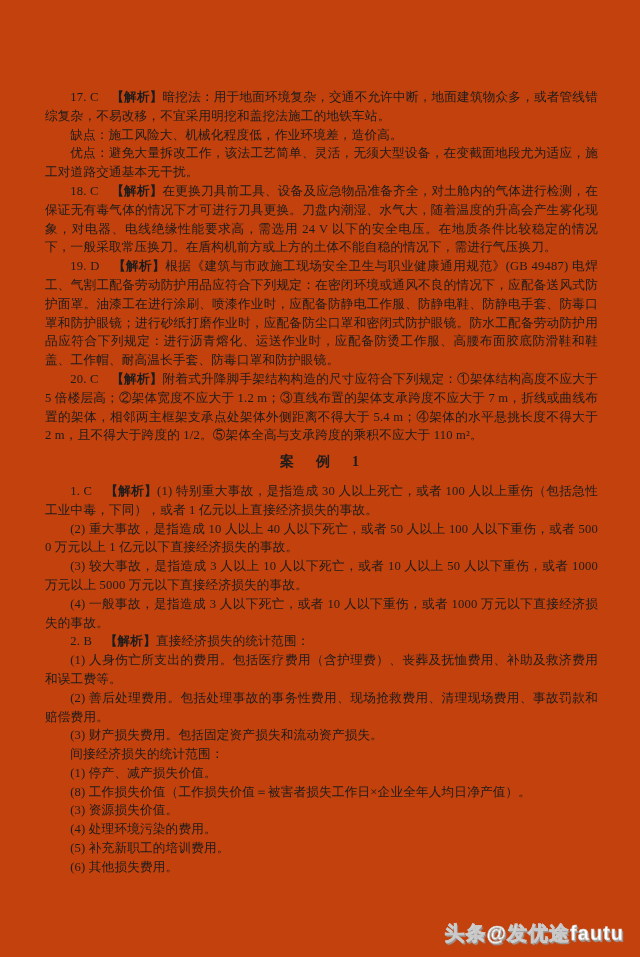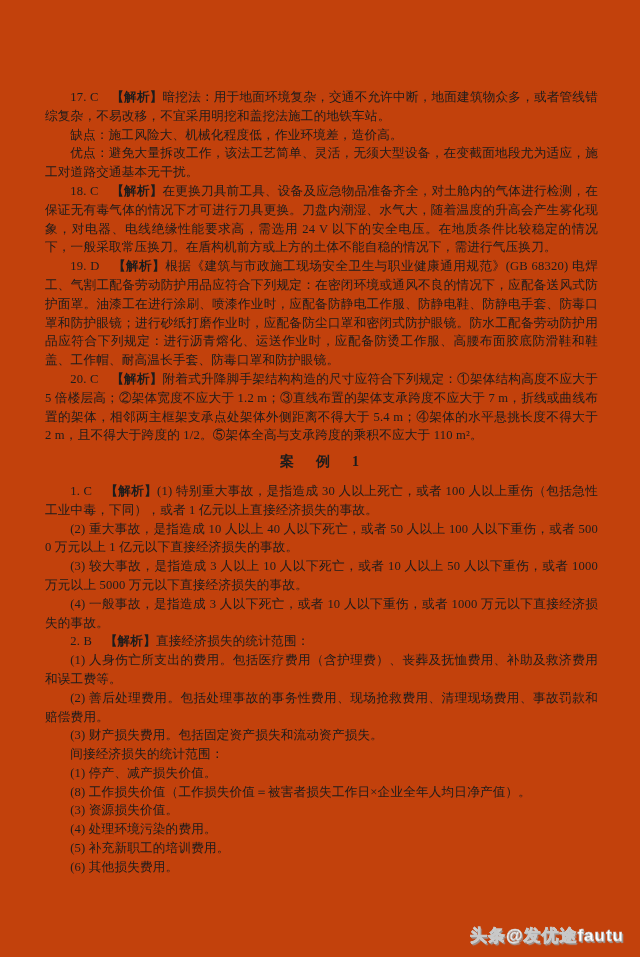--- a/index.html
+++ b/index.html
@@ -45,38 +45,38 @@
     margin: 8px 0 10px 0;
   }
   .doc span.b {
     font-weight: bold;
   }
   .watermark {
     position: absolute;
     right: 16px;
     bottom: 10px;
     font-family: "Liberation Sans", "DejaVu Sans", sans-serif;
-    font-size: 17px;
+    font-size: 20px;
     font-weight: bold;
     letter-spacing: 1px;
     color: #ffffff;
     -webkit-text-stroke: 0.6px #c8c8c8;
     text-shadow: 1.5px 1.5px 1px #9a9a9a, 0.5px 0.5px 0 #b5b5b5;
   }
 </style>
 </head>
 <body>
 
 <div class="page">
   <div class="doc">
       <p class="body"><span>17. C　</span><span class="b">【解析】</span><span>暗挖法：用于地面环境复杂，交通不允许中断，地面建筑物众多，或者管线错综复杂，不易改移，不宜采用明挖和盖挖法施工的地铁车站。</span></p>
       <p class="body"><span>缺点：施工风险大、机械化程度低，作业环境差，造价高。</span></p>
       <p class="body"><span>优点：避免大量拆改工作，该法工艺简单、灵活，无须大型设备，在变截面地段尤为适应，施工对道路交通基本无干扰。</span></p>
       <p class="body"><span>18. C　</span><span class="b">【解析】</span><span>在更换刀具前工具、设备及应急物品准备齐全，对土舱内的气体进行检测，在保证无有毒气体的情况下才可进行刀具更换。刀盘内潮湿、水气大，随着温度的升高会产生雾化现象，对电器、电线绝缘性能要求高，需选用 24 V 以下的安全电压。在地质条件比较稳定的情况下，一般采取常压换刀。在盾构机前方或上方的土体不能自稳的情况下，需进行气压换刀。</span></p>
-      <p class="body"><span>19. D　</span><span class="b">【解析】</span><span>根据《建筑与市政施工现场安全卫生与职业健康通用规范》(GB 68320) 电焊工、气割工配备劳动防护用品应符合下列规定：在密闭环境或通风不良的情况下，应配备送风式防护面罩。油漆工在进行涂刷、喷漆作业时，应配备防静电工作服、防静电鞋、防静电手套、防毒口罩和防护眼镜；进行砂纸打磨作业时，应配备防尘口罩和密闭式防护眼镜。防水工配备劳动防护用品应符合下列规定：进行沥青熔化、运送作业时，应配备防烫工作服、高腰布面胶底防滑鞋和鞋盖、工作帽、耐高温长手套、防毒口罩和防护眼镜。</span></p>
+      <p class="body"><span>19. D　</span><span class="b">【解析】</span><span>根据《建筑与市政施工现场安全卫生与职业健康通用规范》(GB 49487) 电焊工、气割工配备劳动防护用品应符合下列规定：在密闭环境或通风不良的情况下，应配备送风式防护面罩。油漆工在进行涂刷、喷漆作业时，应配备防静电工作服、防静电鞋、防静电手套、防毒口罩和防护眼镜；进行砂纸打磨作业时，应配备防尘口罩和密闭式防护眼镜。防水工配备劳动防护用品应符合下列规定：进行沥青熔化、运送作业时，应配备防烫工作服、高腰布面胶底防滑鞋和鞋盖、工作帽、耐高温长手套、防毒口罩和防护眼镜。</span></p>
       <p class="body"><span>20. C　</span><span class="b">【解析】</span><span>附着式升降脚手架结构构造的尺寸应符合下列规定：①架体结构高度不应大于 5 倍楼层高；②架体宽度不应大于 1.2 m；③直线布置的架体支承跨度不应大于 7 m，折线或曲线布置的架体，相邻两主框架支承点处架体外侧距离不得大于 5.4 m；④架体的水平悬挑长度不得大于 2 m，且不得大于跨度的 1/2。⑤架体全高与支承跨度的乘积不应大于 110 m²。</span></p>
       <p class="case-title"><span class="b">案　例　1</span></p>
       <p class="body"><span>1. C　</span><span class="b">【解析】</span><span>(1) 特别重大事故，是指造成 30 人以上死亡，或者 100 人以上重伤（包括急性工业中毒，下同），或者 1 亿元以上直接经济损失的事故。</span></p>
       <p class="body"><span>(2) 重大事故，是指造成 10 人以上 40 人以下死亡，或者 50 人以上 100 人以下重伤，或者 5000 万元以上 1 亿元以下直接经济损失的事故。</span></p>
       <p class="body"><span>(3) 较大事故，是指造成 3 人以上 10 人以下死亡，或者 10 人以上 50 人以下重伤，或者 1000 万元以上 5000 万元以下直接经济损失的事故。</span></p>
       <p class="body"><span>(4) 一般事故，是指造成 3 人以下死亡，或者 10 人以下重伤，或者 1000 万元以下直接经济损失的事故。</span></p>
       <p class="body"><span>2. B　</span><span class="b">【解析】</span><span>直接经济损失的统计范围：</span></p>
       <p class="body"><span>(1) 人身伤亡所支出的费用。包括医疗费用（含护理费）、丧葬及抚恤费用、补助及救济费用和误工费等。</span></p>
       <p class="body"><span>(2) 善后处理费用。包括处理事故的事务性费用、现场抢救费用、清理现场费用、事故罚款和赔偿费用。</span></p>
       <p class="body"><span>(3) 财产损失费用。包括固定资产损失和流动资产损失。</span></p>

